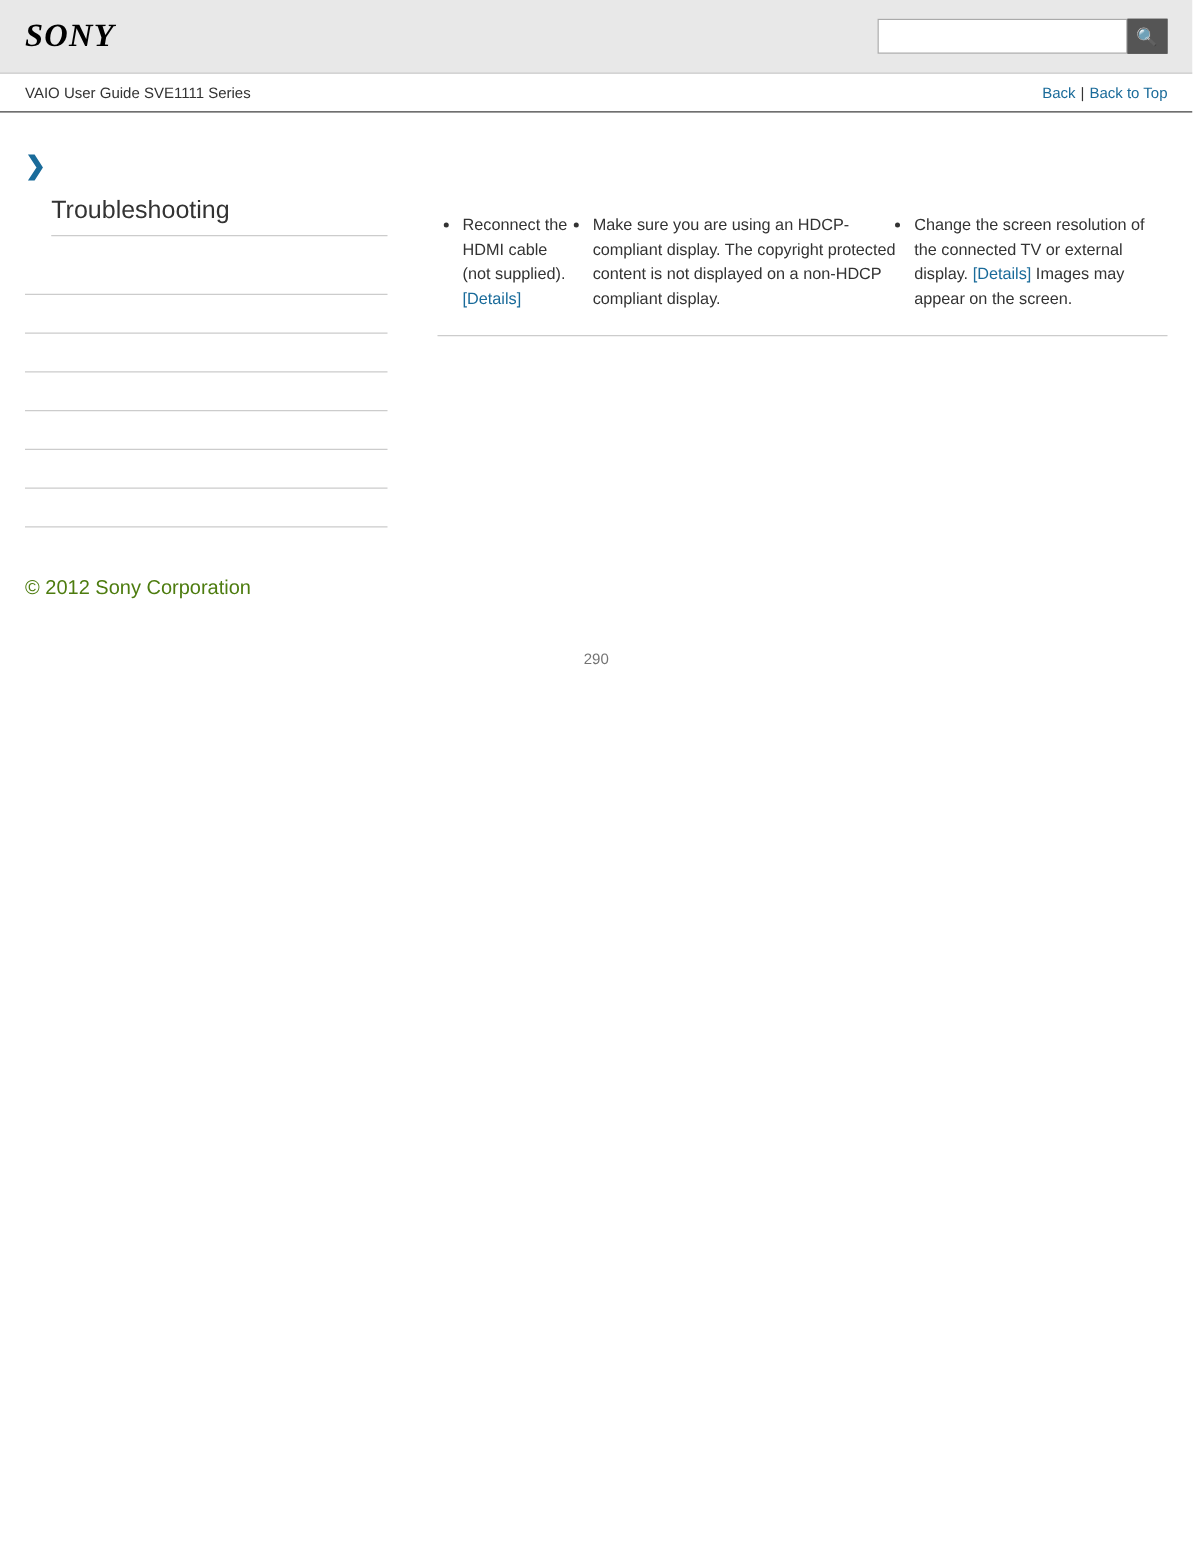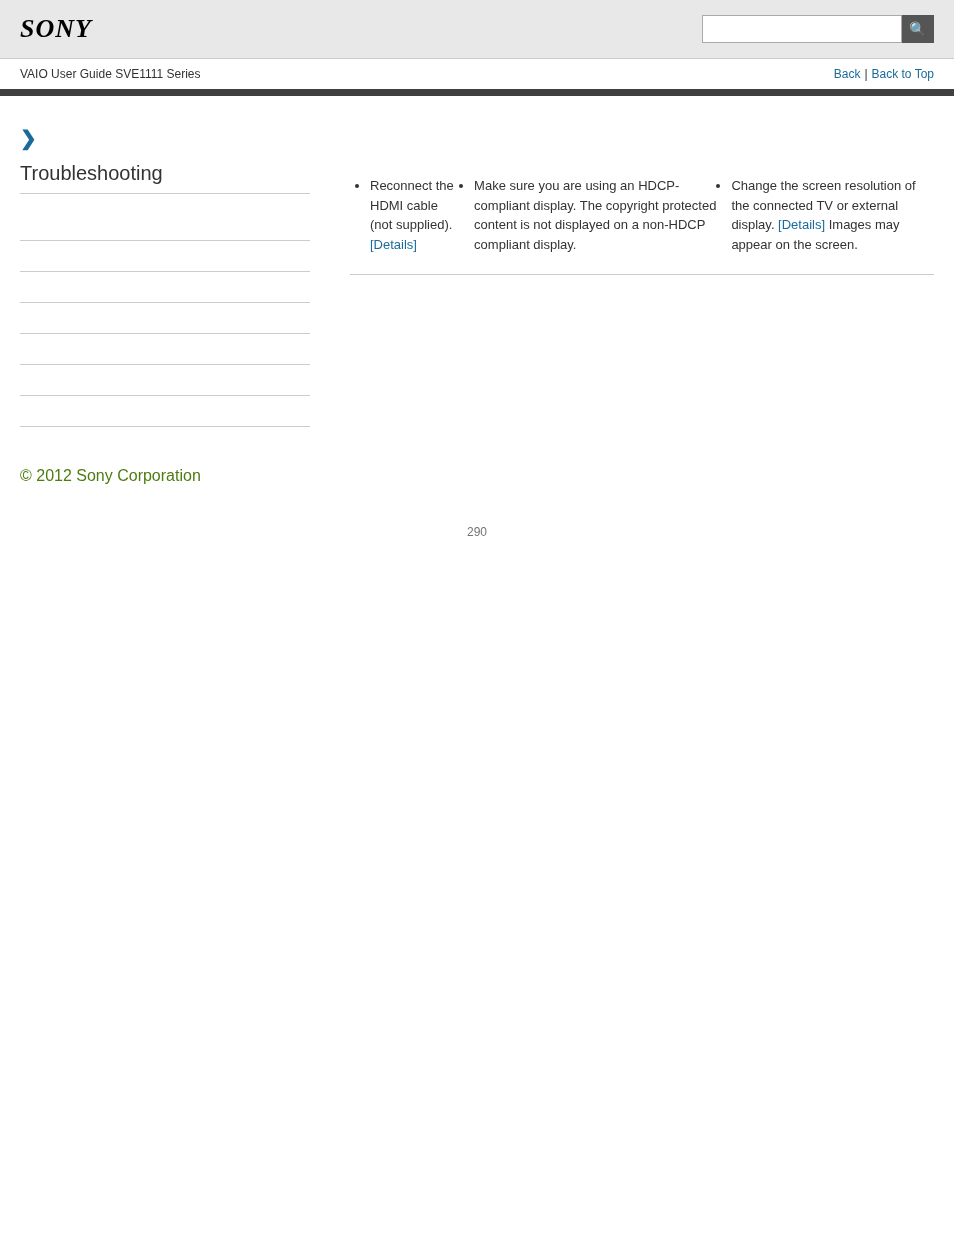--- a/index.html
+++ b/index.html
@@ -65,21 +65,21 @@
       font-size: 14px;
     }
 
     
     .nav-bar {
       padding: 8px 20px;
       display: flex;
       align-items: center;
       justify-content: space-between;
       font-size: 12px;
-      border-bottom: 7px solid #404040;
+      border-bottom: 1px solid #404040;
     }
 
     .nav-guide-title {
       color: #333;
       font-size: 12px;
     }
 
     .nav-links {
       display: flex;
       gap: 4px;
@@ -121,20 +121,21 @@
       font-weight: bold;
     }
 
     .sidebar-title {
       font-size: 20px;
       font-weight: normal;
       color: #333;
       margin-bottom: 16px;
       padding-bottom: 8px;
       border-bottom: 1px solid #ccc;
+      margin-left: 21px;
     }
 
     .sidebar-links {
       display: flex;
       flex-direction: column;
       gap: 0;
     }
 
     .sidebar-link-item {
       padding: 8px 0;

